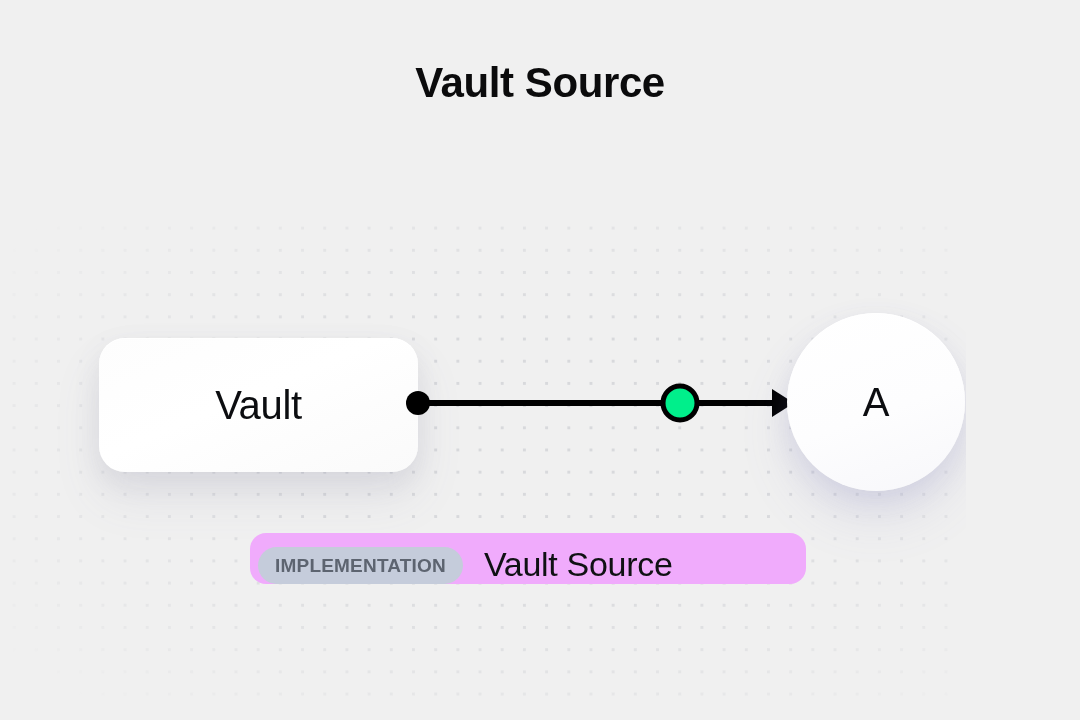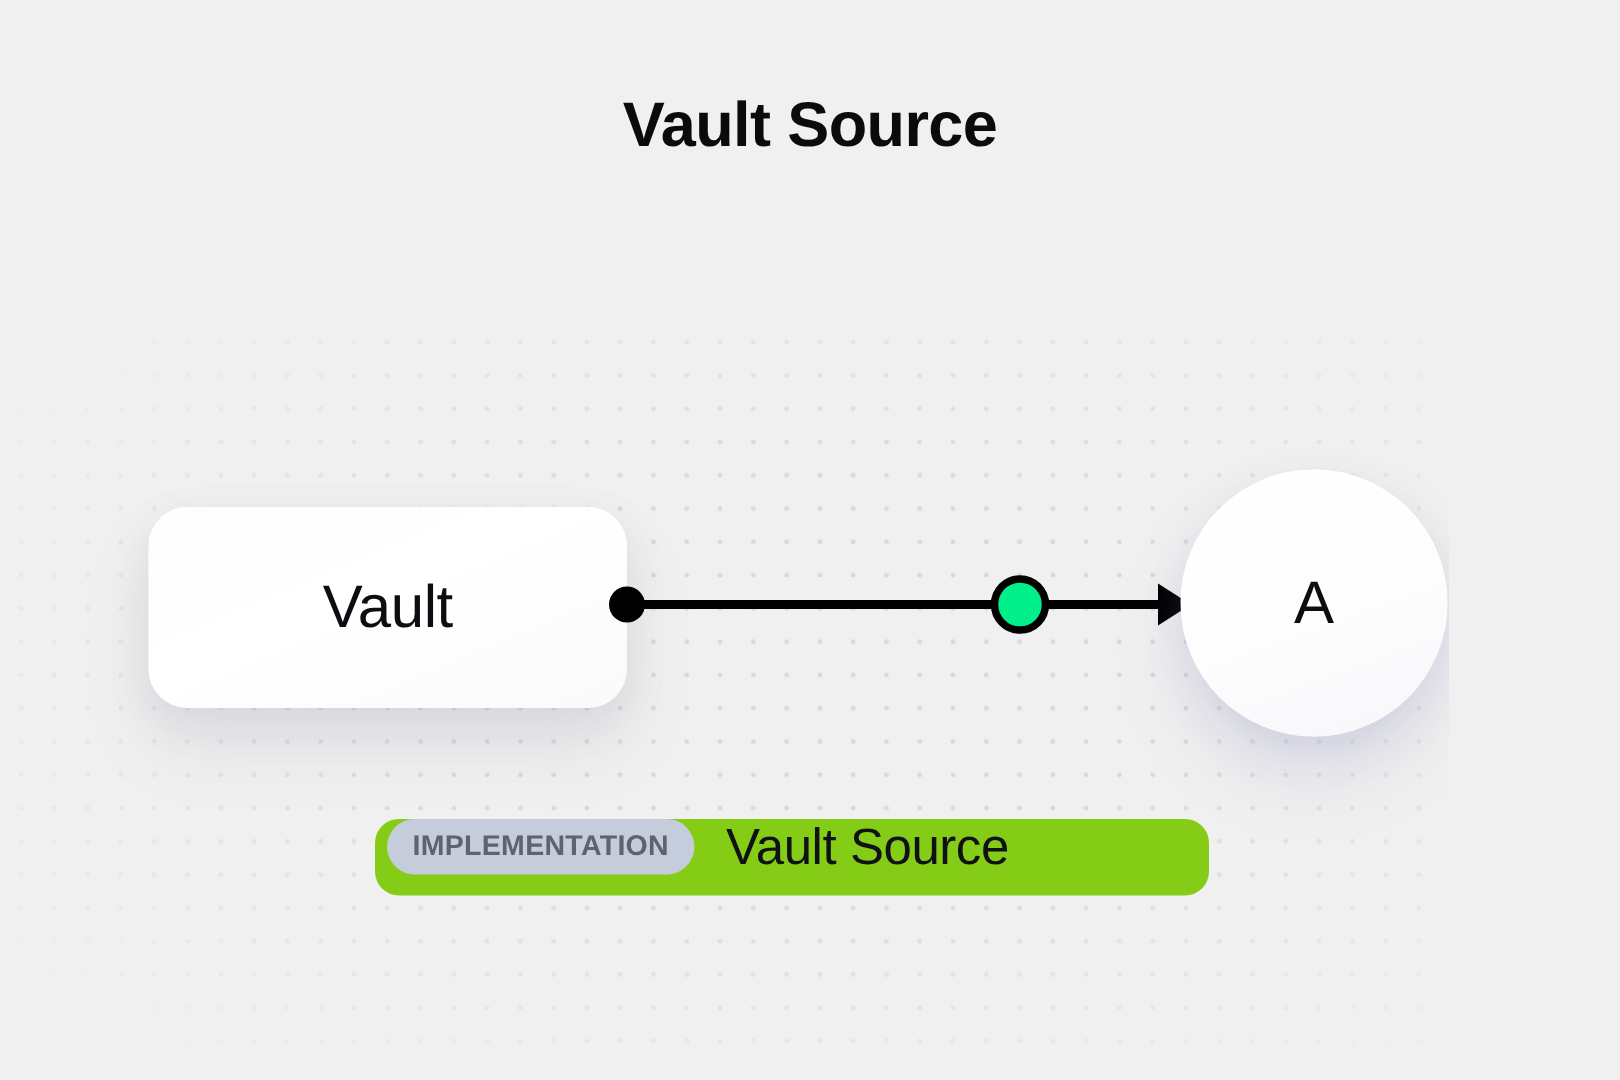--- a/index.html
+++ b/index.html
@@ -132,27 +132,27 @@
     left: 400px;
     top: 378px;
     width: 400px;
     height: 50px;
   }
 
   
   .impl-badge {
     position: absolute;
     left: 250px;
-    top: 546px;
+    top: 533px;
     width: 556px;
     height: 51px;
     border-radius: 16px;
-    background: #84cc16;
-    display: flex;
-    align-items: flex-start;
+    background: #f0abfc;
+    display: flex;
+    align-items: flex-end;
     padding-left: 8px;
     box-sizing: border-box;
   }
   .impl-pill {
     height: 37px;
     border-radius: 19px;
     background: #c5ccdb;
     display: flex;
     align-items: center;
     padding: 0 17px;

